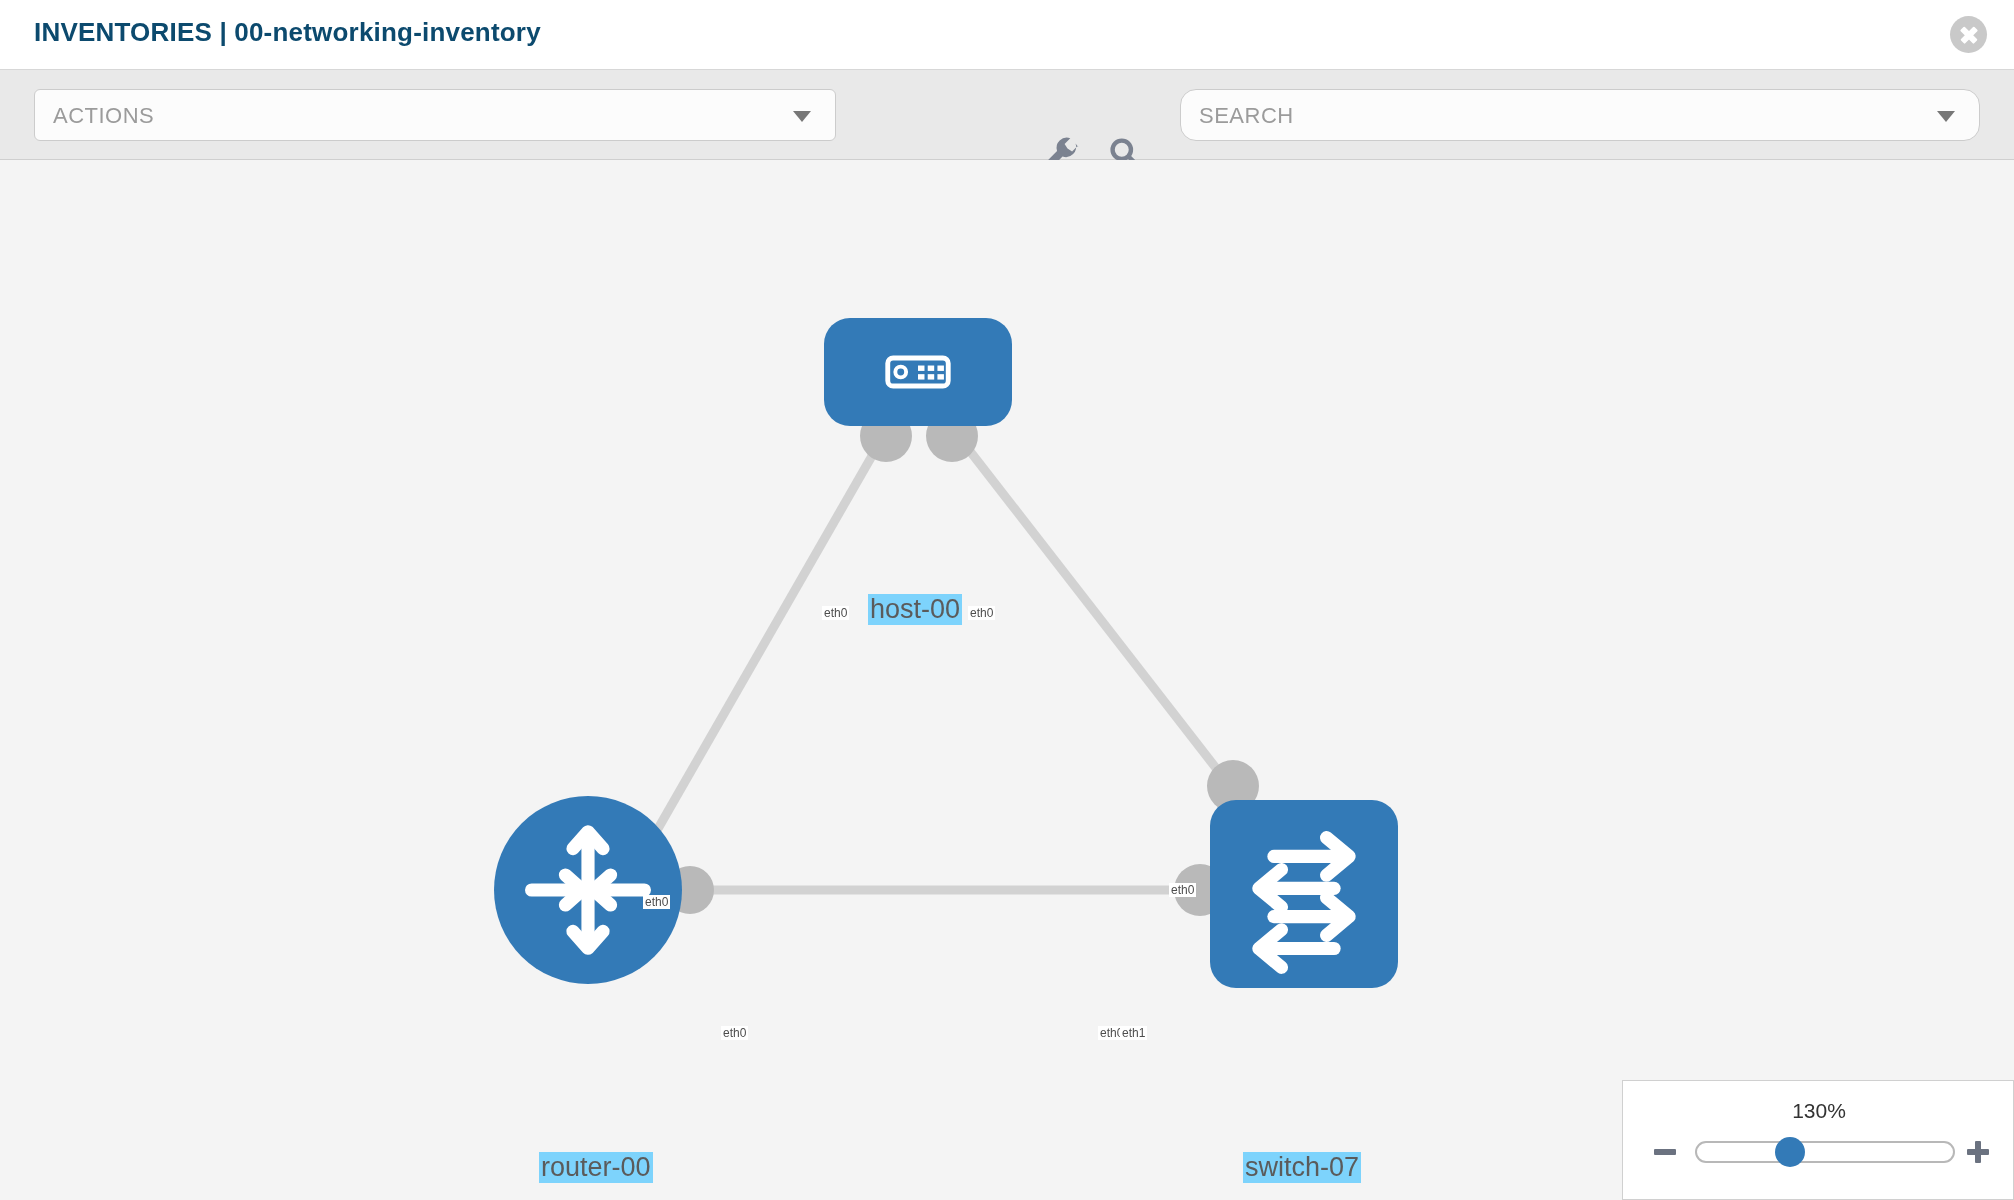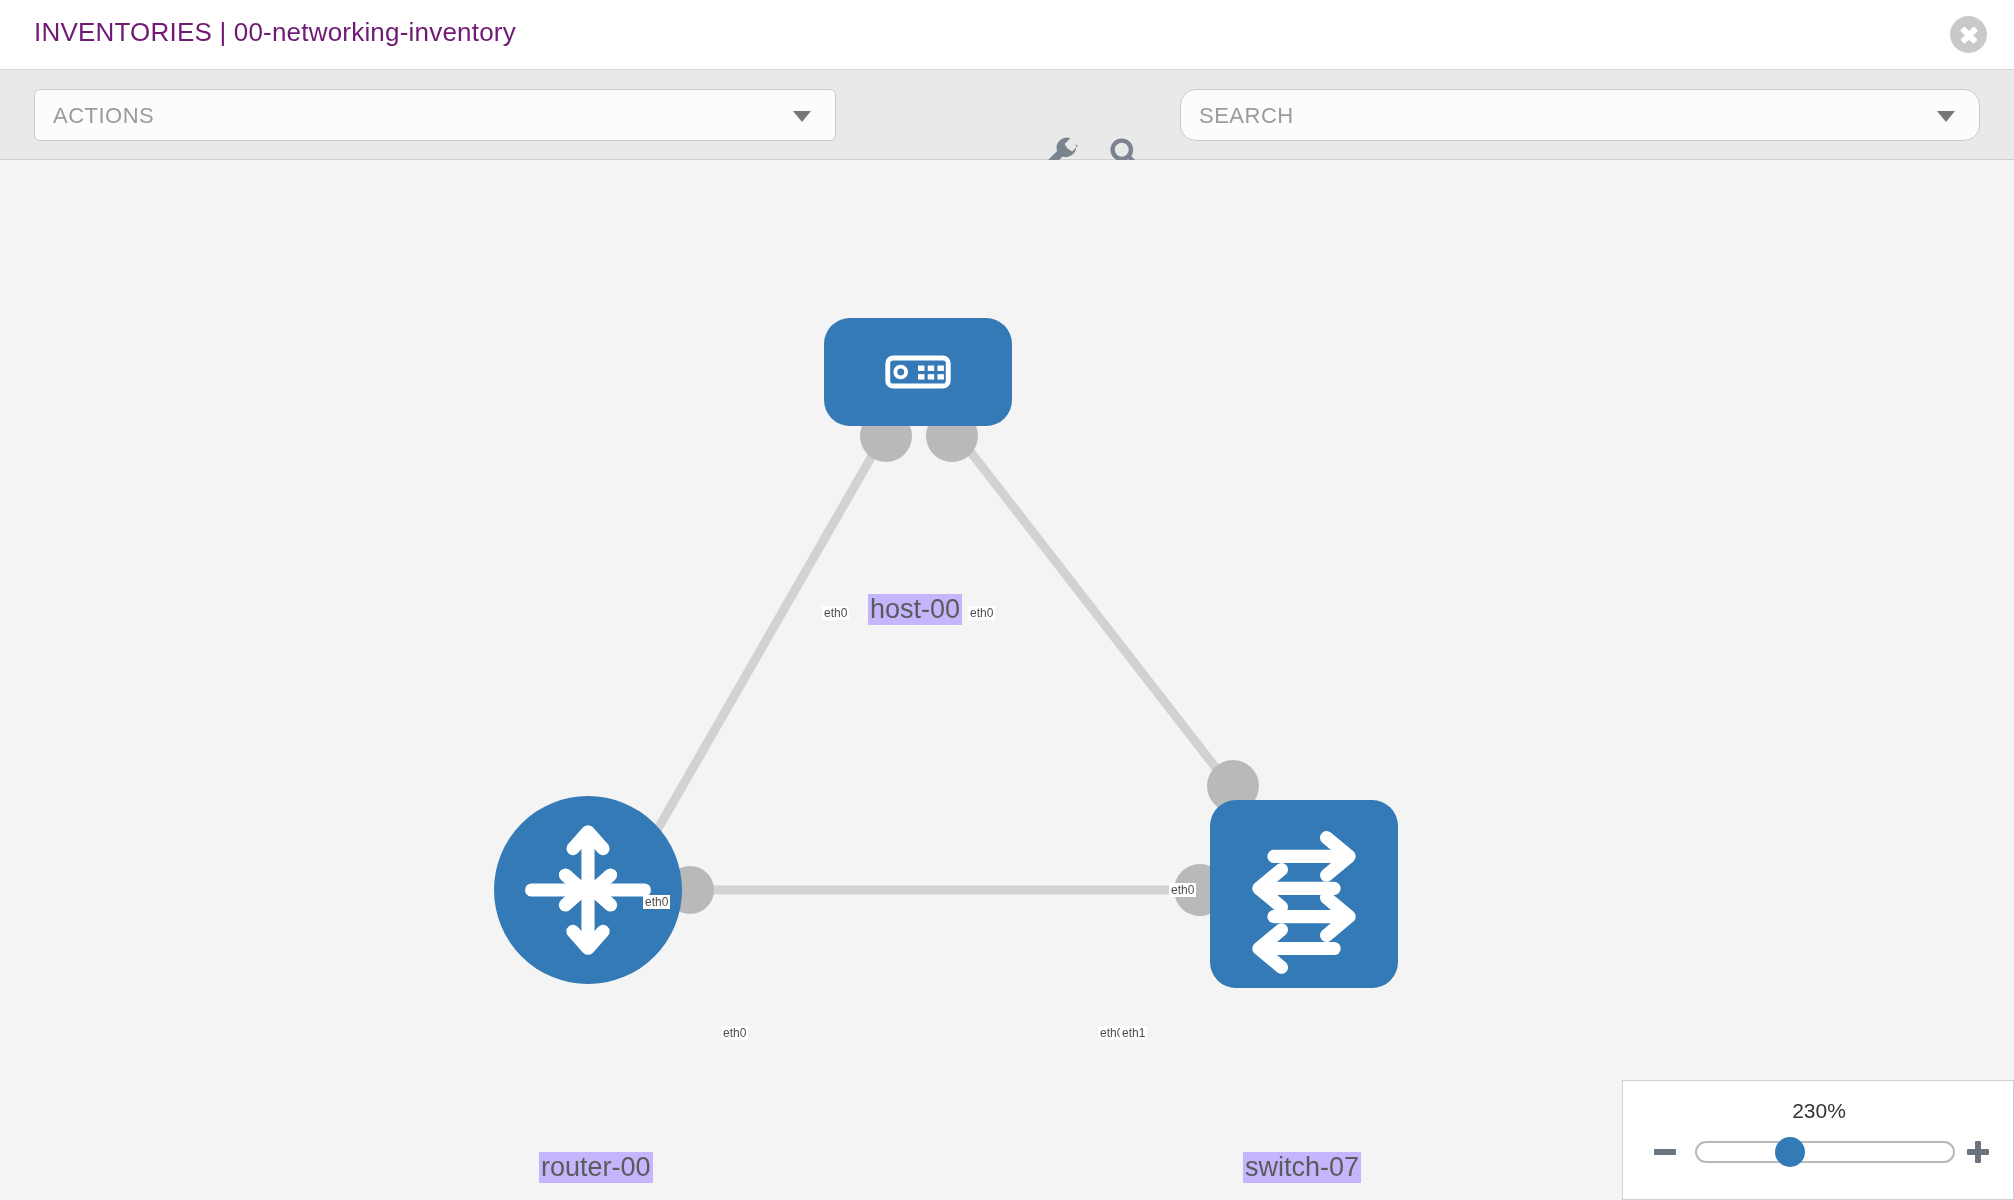--- a/index.html
+++ b/index.html
@@ -12,21 +12,21 @@
   #app { position: relative; width: 2014px; height: 1200px; }
 
   
   .header {
     position: absolute; left: 0; top: 0; width: 2014px; height: 70px;
     background: #ffffff;
     border-bottom: 1px solid #d7d7d7;
   }
   .page-title {
     position: absolute; left: 34px; top: 17px;
-    font-size: 26px; font-weight: normal; color: #701a75;
+    font-size: 26px; font-weight: bold; color: #0c4a6e;
     letter-spacing: .2px; white-space: nowrap;
   }
   .close-btn {
     position: absolute; right: 27px; top: 16px;
     width: 37px; height: 37px; border-radius: 50%;
     background: #c9c9c9; cursor: pointer;
   }
   .close-btn::before, .close-btn::after {
     content: ""; position: absolute; left: 50%; top: 50%;
     width: 19px; height: 5.5px; background: #ffffff; border-radius: 1px;
@@ -99,21 +99,21 @@
   .node-switch {
     left: 1210px; top: 640px; width: 188px; height: 188px;
     background: #337ab7; border-radius: 26px;
   }
   .node svg { position: absolute; left: 0; top: 0; width: 100%; height: 100%; }
 
   
   .node-label {
     position: absolute;
     font-size: 27px; color: #5b5b5b;
-    background: #c4b5fd;
+    background: #7dd3fc;
     white-space: nowrap; padding: 0 2px; text-align: center;
   }
   .lbl-host   { left: 868px; top: 434px; }
   .lbl-router { left: 539px; top: 992px; }
   .lbl-switch { left: 1243px; top: 992px; }
 
   
   .if-label {
     position: absolute;
     font-size: 12px; color: #4d4d4d;
@@ -278,20 +278,20 @@
     <div class="if-label if-host-right">eth0</div>
     <div class="if-label if-left-diag">eth0</div>
     <div class="if-label if-right-diag">eth0</div>
     <div class="if-label if-router-e0">eth0</div>
     <div class="if-label if-switch-e0">eth0</div>
     <div class="if-label if-switch-e1">eth1</div>
 
   </div>
 
   <div class="zoom-panel">
-    <div class="zoom-value">230%</div>
+    <div class="zoom-value">130%</div>
     <div class="zoom-minus"></div>
     <div class="zoom-track"></div>
     <div class="zoom-thumb"></div>
     <div class="zoom-plus"></div>
   </div>
 
 </div>
 
 </body></html>

